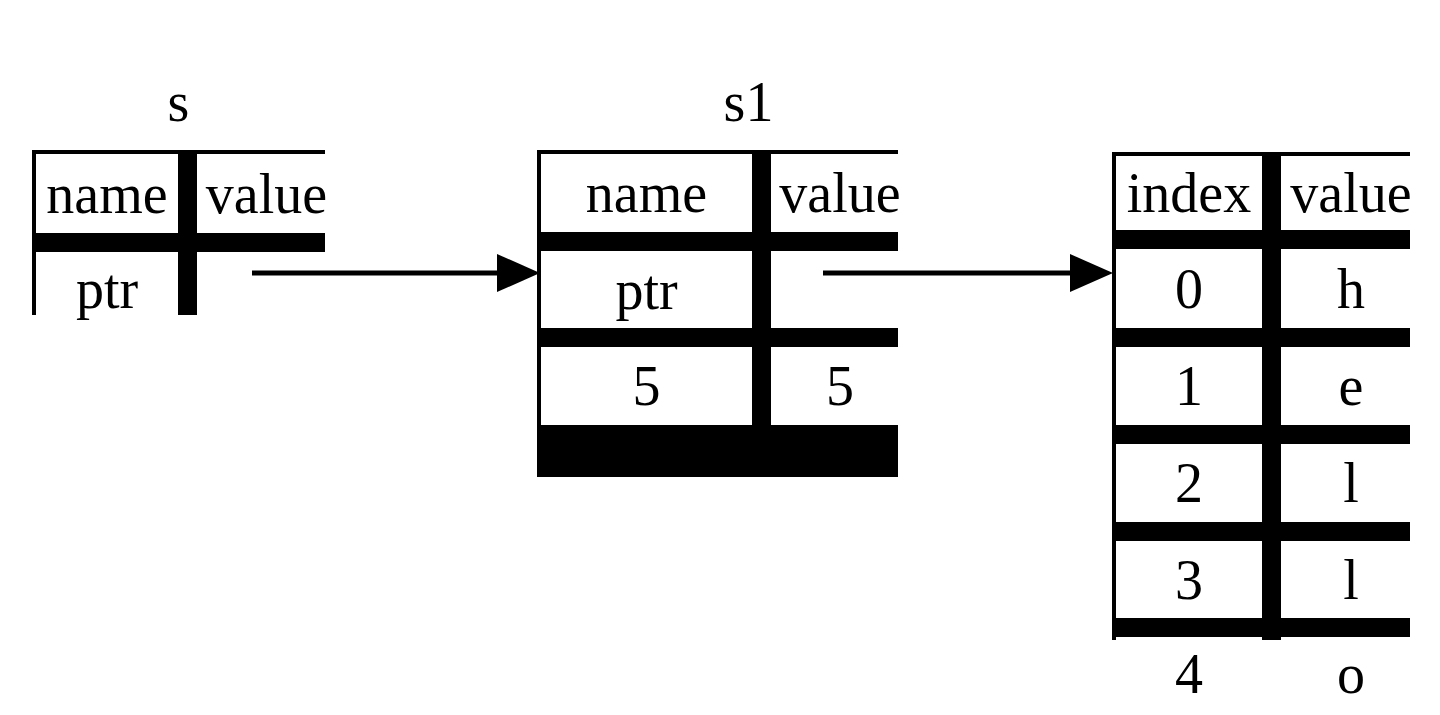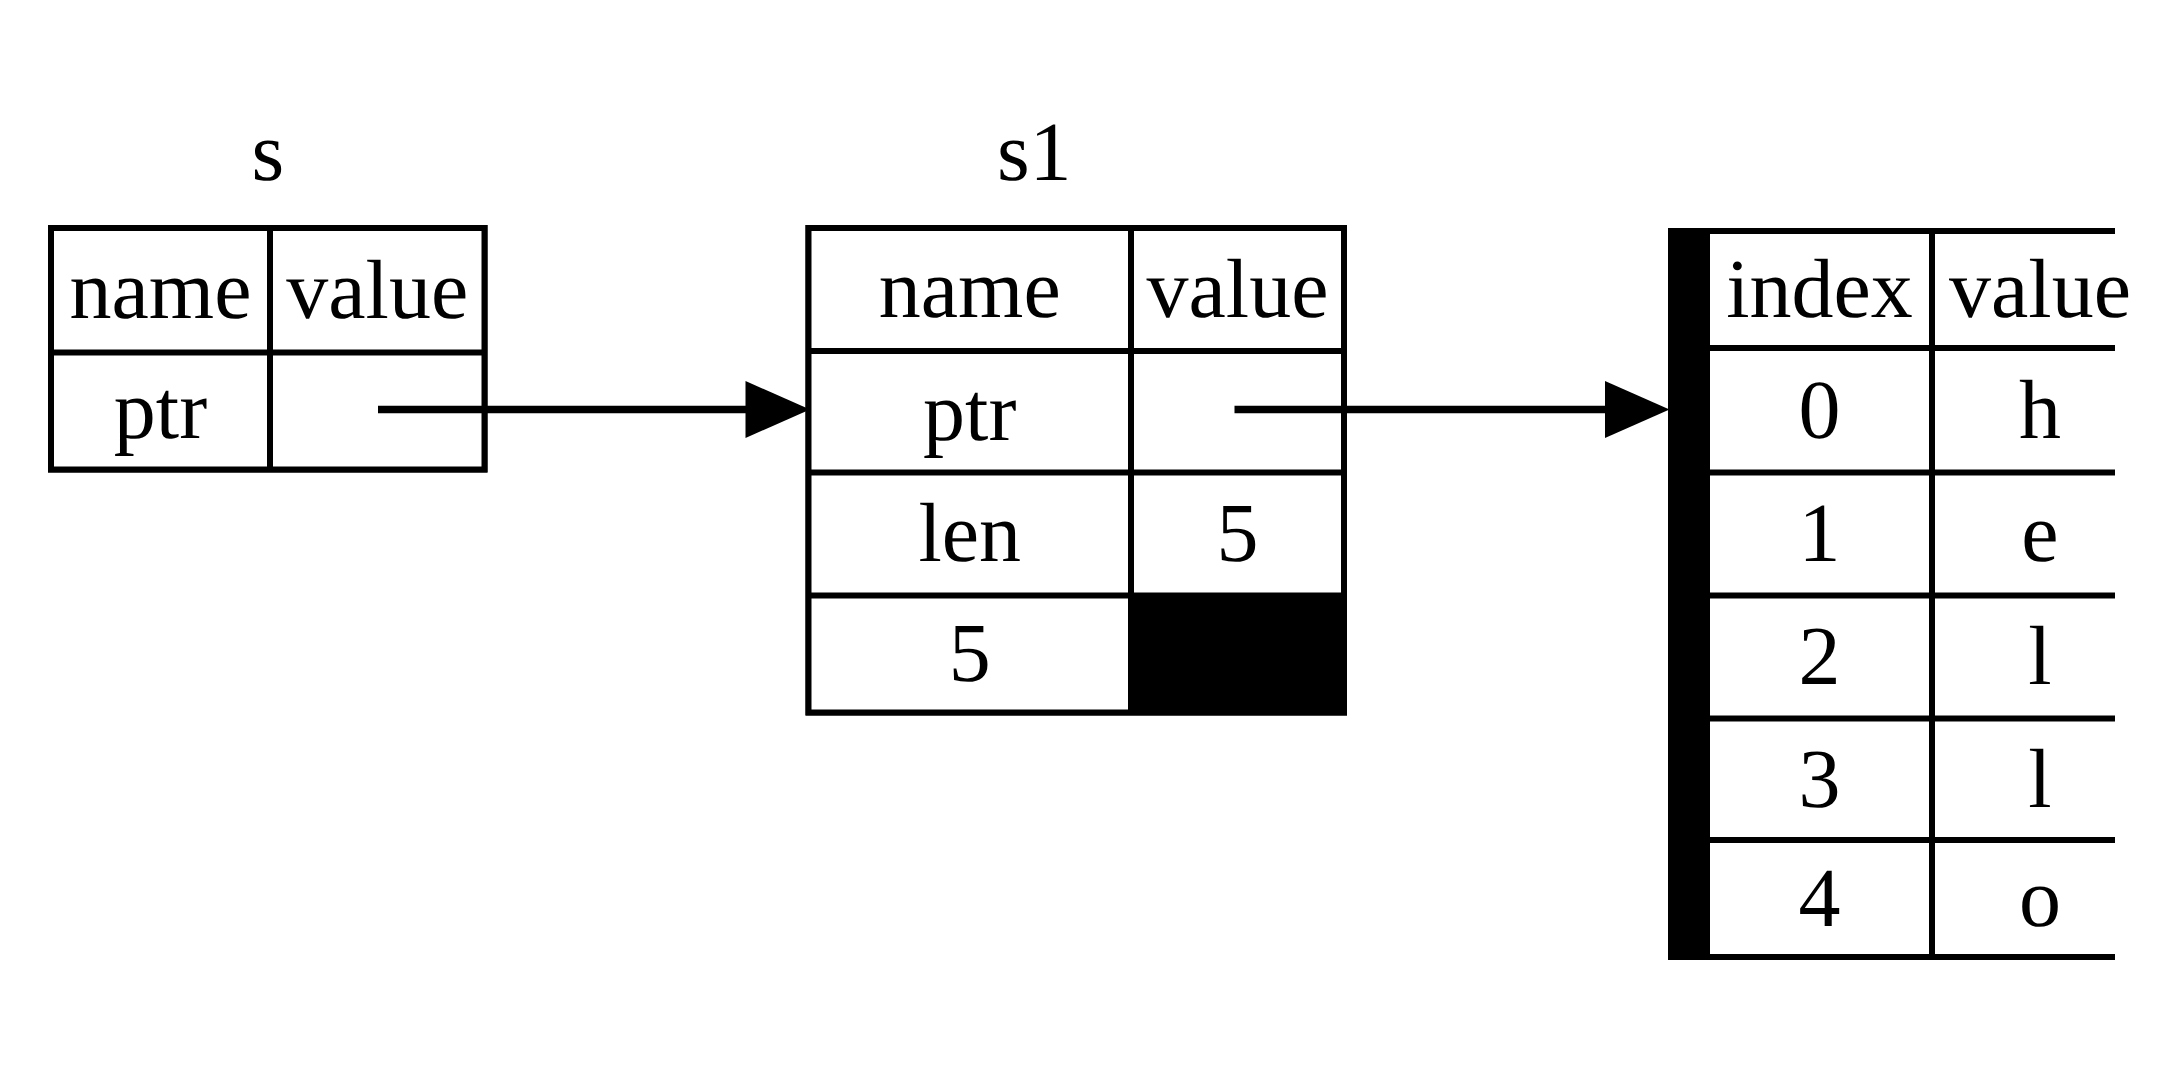--- a/index.html
+++ b/index.html
@@ -18,45 +18,45 @@
     font-size: 56px;
     line-height: 60px;
     height: 60px;
   }
   .tbl {
     position: absolute;
     box-sizing: border-box;
     border: 4px solid var(--ink, #000000);
     background: var(--ink, #000000);
     display: grid;
-    gap: 4px;
+    gap: 19px;
   }
   .cell {
     background: var(--bg, #ffffff);
     display: flex;
     align-items: center;
     justify-content: center;
     font-size: 56px;
     line-height: 1;
     white-space: nowrap;
   }
   
   #tbl-s   { left: 32px;  top: 150px; width: 293px; height: 165px;
              grid-template-columns: 142px 139px;
              grid-template-rows: 79px 74px; }
   #title-s { left: 32px;  top: 72px;  width: 293px; }
   
   #tbl-s1   { left: 537px; top: 150px; width: 361px; height: 327px;
               grid-template-columns: 211px 138px;
               grid-template-rows: 78px 77px 78px 74px; }
-  #title-s1 { left: 509px; top: 72px;  width: 361px; }
+  #title-s1 { left: 568px; top: 72px;  width: 361px; }
   
   #tbl-heap { left: 1112px; top: 152px; width: 298px; height: 488px;
               grid-template-columns: 146px 140px;
-              grid-template-rows: 74px 79px 78px 78px 77px 74px; padding-left: 24px; }
+              grid-template-rows: 74px 79px 78px 78px 77px 74px; }
   .arrow-layer {
     position: absolute;
     left: 0; top: 0;
     pointer-events: none;
   }
   .arrow-layer line    { stroke: var(--ink, #000000); stroke-width: 5px; }
   .arrow-layer polygon { fill: var(--ink, #000000); }
 </style>
 </head>
 <body>
@@ -70,21 +70,20 @@
     <div class="cell">ptr</div>
     <div class="cell"></div>
   </div>
 
   <div class="tbl-title" id="title-s1">s1</div>
   <div class="tbl" id="tbl-s1">
     <div class="cell">name</div>
     <div class="cell">value</div>
     <div class="cell">ptr</div>
     <div class="cell"></div>
-    <div class="cell">len</div>
     <div class="cell">5</div>
     <div class="cell">5</div>
   </div>
 
   <div class="tbl" id="tbl-heap">
     <div class="cell">index</div>
     <div class="cell">value</div>
     <div class="cell">0</div>
     <div class="cell">h</div>
     <div class="cell">1</div>

